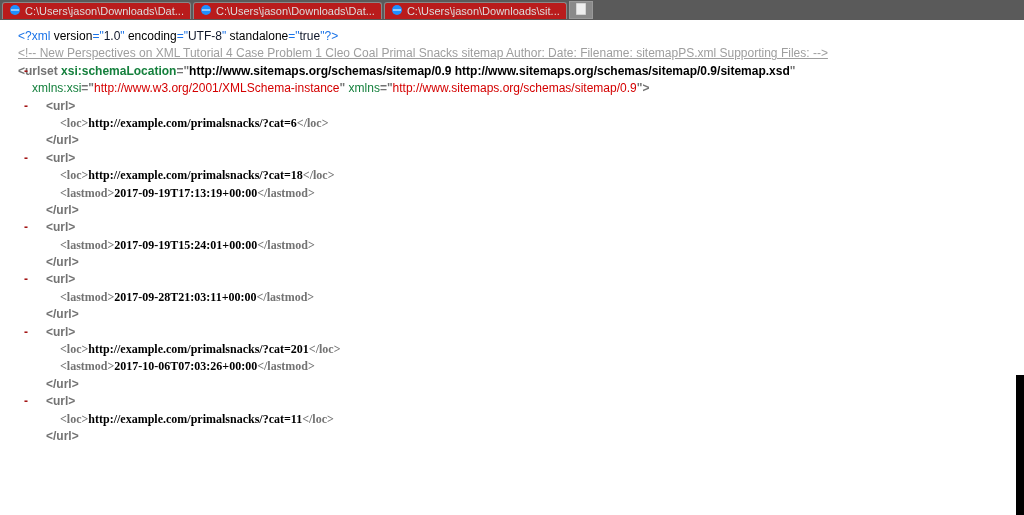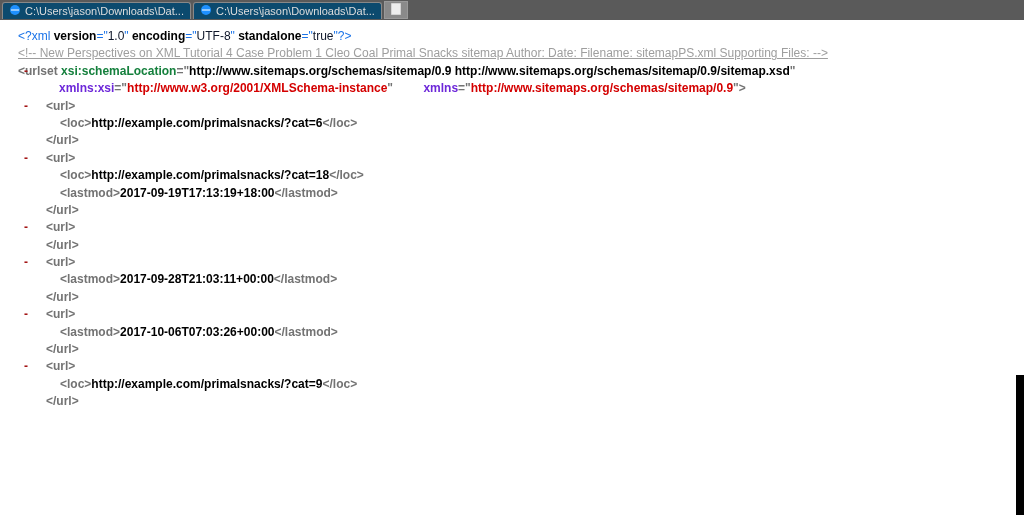--- a/index.html
+++ b/index.html
@@ -1,35 +1,35 @@
 <!DOCTYPE html>
 <html><head>
 <meta charset="utf-8">
 <style>
   html,body{margin:0;padding:0;width:1024px;height:515px;overflow:hidden;font-family:Verdana,Geneva,sans-serif;font-size:12px;background:#fff;}
   .tabbar{height:20px;background:#5a5a5a;display:flex;align-items:center;padding:0 2px;gap:2px;}
-  .tab{display:flex;align-items:center;gap:4px;background:#0c4a6e;border:1px solid #888;border-bottom:none;padding:1px 6px;color:#ddd;font-size:11px;border-radius:3px 3px 0 0;}
+  .tab{display:flex;align-items:center;gap:4px;background:#b91c1c;border:1px solid #888;border-bottom:none;padding:1px 6px;color:#ddd;font-size:11px;border-radius:3px 3px 0 0;}
   .tab svg{width:12px;height:12px;}
   .newtab{width:22px;height:16px;background:#8a8a8a;border:1px solid #999;display:flex;align-items:center;justify-content:center;}
   .viewer{position:relative;background:#fff;padding:8px 0 8px 18px;line-height:1.45;font-size:12px;height:475px;}
   .blackbar{position:absolute;top:355px;right:0;width:8px;height:160px;background:#000;}
   .line{white-space:nowrap;}
   .i1{padding-left:0;}
   .i2{padding-left:14px;}
   .i3{padding-left:28px;}
-  .i4{padding-left:42px;}
+  .i4{padding-left:42px;font-family:Liberation Serif, serif;}
   .pi .t,.pi .p{color:#1a73e8;}
-  .pi .a{color:#000;font-weight:bold;}
+  .pi .a{color:#000;font-weight:normal;}
   .pi .v{color:#0f172a;font-weight:normal;}
   .cm{color:#9e9e9e;text-decoration:underline;}
   .tg{color:#737373;font-weight:bold;}
   .an{color:#15803d;font-weight:bold;}
   .av{color:#000;font-weight:bold;}
-  .ns .an{color:#6d28d9;font-weight:bold;margin-left:27px;}
-  .ns .av{color:#d40000;font-weight:bold;}
+  .ns .an{color:#15803d;font-weight:normal;}
+  .ns .av{color:#d40000;font-weight:normal;}
   .tx{color:#000;font-weight:bold;}
   .tog{position:absolute;left:6px;color:#a31515;font-weight:bold;cursor:pointer;}
   .rel{position:relative;}
 </style>
 </head>
 <body>
 
 <div class="tabbar">
   <div class="tab">
     <span><svg viewBox="0 0 24 24">
@@ -38,46 +38,55 @@
         </svg></span>
     <span>C:\Users\jason\Downloads\Dat...</span>
   </div>
   <div class="tab">
     <span><svg viewBox="0 0 24 24">
           <circle cx="12" cy="12" r="10" fill="#1e90ff"></circle>
           <path d="M4 12h16" stroke="#fff" stroke-width="2"></path>
         </svg></span>
     <span>C:\Users\jason\Downloads\Dat...</span>
   </div>
+  <div class="tab">
+    <span><svg viewBox="0 0 24 24">
+          <circle cx="12" cy="12" r="10" fill="#1e90ff"></circle>
+          <path d="M4 12h16" stroke="#fff" stroke-width="2"></path>
+        </svg></span>
+    <span>C:\Users\jason\Downloads\sit...</span>
+  </div>
   <div class="newtab">
     <span><svg width="10" height="12" viewBox="0 0 10 12">
           <rect x="0" y="0" width="10" height="12" fill="#eee" stroke="#bbb"></rect>
         </svg></span>
   </div>
 </div>
 
 <div class="viewer">
   <div id="content">
       <div class="line rel i1"><span><span class="pi"><span class="p">&lt;?</span><span class="t">xml </span><span class="a">version</span><span class="p">="</span><span class="v">1.0</span><span class="p">" </span><span class="a">encoding</span><span class="p">="</span><span class="v">UTF-8</span><span class="p">" </span><span class="a">standalone</span><span class="p">="</span><span class="v">true</span><span class="p">"?&gt;</span></span></span></div>
       <div class="line rel i1"><span><span class="cm">&lt;!-- New Perspectives on XML Tutorial 4 Case Problem 1 Cleo Coal Primal Snacks sitemap Author: Date: Filename: sitemapPS.xml Supporting Files: --&gt;</span></span></div>
       <div class="line rel i1"><span class="tog">-</span><span><span class="tg">&lt;urlset </span><span class="an">xsi:schemaLocation</span><span class="tg">="</span><span class="av">http://www.sitemaps.org/schemas/sitemap/0.9 http://www.sitemaps.org/schemas/sitemap/0.9/sitemap.xsd</span><span class="tg">"</span></span></div>
       <div class="line rel i2"><span><span class="ns"><span class="an">xmlns:xsi</span></span><span class="tg">="</span><span class="ns"><span class="av">http://www.w3.org/2001/XMLSchema-instance</span></span><span class="tg">" </span><span class="ns"><span class="an">xmlns</span></span><span class="tg">="</span><span class="ns"><span class="av">http://www.sitemaps.org/schemas/sitemap/0.9</span></span><span class="tg">"&gt;</span></span></div>
       <div class="line rel i3"><span class="tog">-</span><span><span class="tg">&lt;url&gt;</span></span></div>
       <div class="line rel i4"><span><span class="tg">&lt;loc&gt;</span><span class="tx">http://example.com/primalsnacks/?cat=6</span><span class="tg">&lt;/loc&gt;</span></span></div>
       <div class="line rel i3"><span><span class="tg">&lt;/url&gt;</span></span></div>
       <div class="line rel i3"><span class="tog">-</span><span><span class="tg">&lt;url&gt;</span></span></div>
       <div class="line rel i4"><span><span class="tg">&lt;loc&gt;</span><span class="tx">http://example.com/primalsnacks/?cat=18</span><span class="tg">&lt;/loc&gt;</span></span></div>
-      <div class="line rel i4"><span><span class="tg">&lt;lastmod&gt;</span><span class="tx">2017-09-19T17:13:19+18:00</span><span class="tg">&lt;/lastmod&gt;</span></span></div>
+      <div class="line rel i4"><span><span class="tg">&lt;lastmod&gt;</span><span class="tx">2017-09-19T17:13:19+00:00</span><span class="tg">&lt;/lastmod&gt;</span></span></div>
       <div class="line rel i3"><span><span class="tg">&lt;/url&gt;</span></span></div>
       <div class="line rel i3"><span class="tog">-</span><span><span class="tg">&lt;url&gt;</span></span></div>
+      <div class="line rel i4"><span><span class="tg">&lt;lastmod&gt;</span><span class="tx">2017-09-19T15:24:01+00:00</span><span class="tg">&lt;/lastmod&gt;</span></span></div>
       <div class="line rel i3"><span><span class="tg">&lt;/url&gt;</span></span></div>
       <div class="line rel i3"><span class="tog">-</span><span><span class="tg">&lt;url&gt;</span></span></div>
       <div class="line rel i4"><span><span class="tg">&lt;lastmod&gt;</span><span class="tx">2017-09-28T21:03:11+00:00</span><span class="tg">&lt;/lastmod&gt;</span></span></div>
       <div class="line rel i3"><span><span class="tg">&lt;/url&gt;</span></span></div>
       <div class="line rel i3"><span class="tog">-</span><span><span class="tg">&lt;url&gt;</span></span></div>
+      <div class="line rel i4"><span><span class="tg">&lt;loc&gt;</span><span class="tx">http://example.com/primalsnacks/?cat=201</span><span class="tg">&lt;/loc&gt;</span></span></div>
       <div class="line rel i4"><span><span class="tg">&lt;lastmod&gt;</span><span class="tx">2017-10-06T07:03:26+00:00</span><span class="tg">&lt;/lastmod&gt;</span></span></div>
       <div class="line rel i3"><span><span class="tg">&lt;/url&gt;</span></span></div>
       <div class="line rel i3"><span class="tog">-</span><span><span class="tg">&lt;url&gt;</span></span></div>
-      <div class="line rel i4"><span><span class="tg">&lt;loc&gt;</span><span class="tx">http://example.com/primalsnacks/?cat=9</span><span class="tg">&lt;/loc&gt;</span></span></div>
+      <div class="line rel i4"><span><span class="tg">&lt;loc&gt;</span><span class="tx">http://example.com/primalsnacks/?cat=11</span><span class="tg">&lt;/loc&gt;</span></span></div>
       <div class="line rel i3"><span><span class="tg">&lt;/url&gt;</span></span></div>
     </div>
   <div class="blackbar"></div>
 </div>
 
 </body></html>

